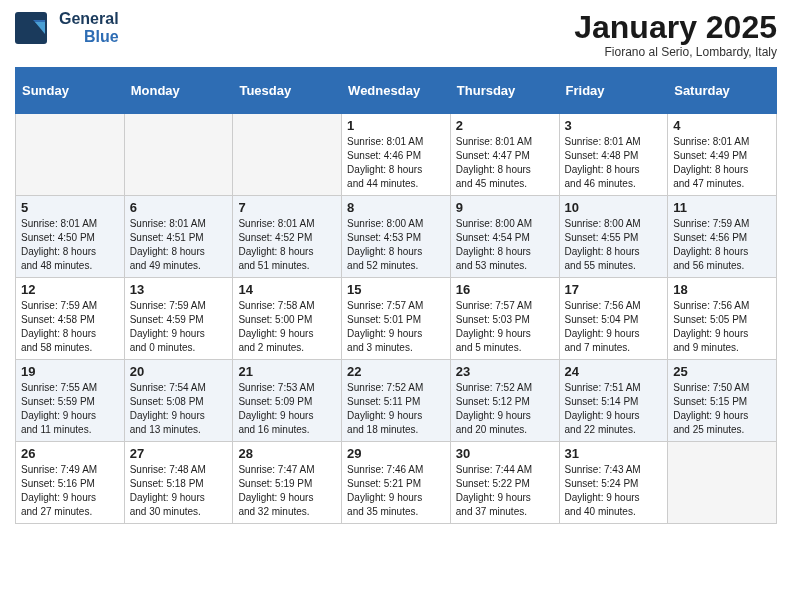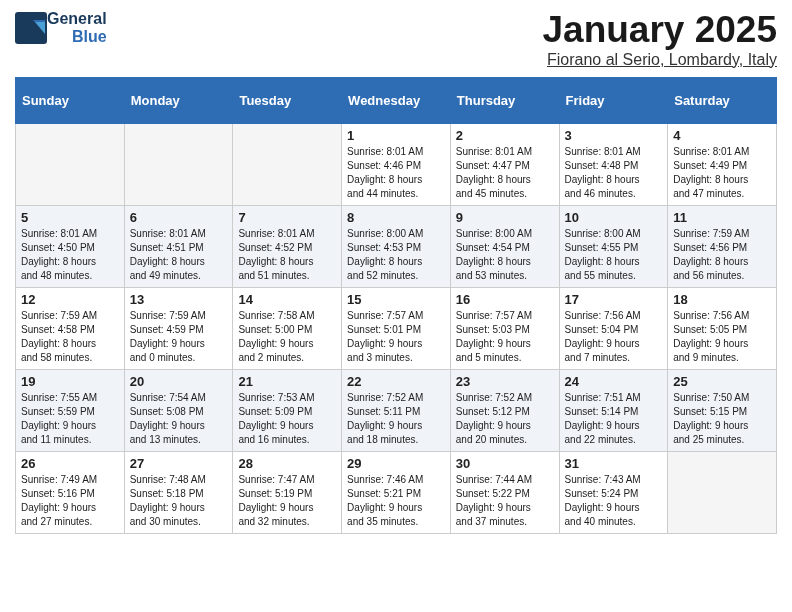--- a/index.html
+++ b/index.html
@@ -22,35 +22,34 @@
       margin-bottom: 8px;
     }
     .logo {
       display: flex;
       flex-direction: column;
       align-items: flex-start;
     }
     .logo-row {
       display: flex;
       align-items: center;
-      gap: 0;
+      gap: 12px;
     }
     .title-block {
       text-align: right;
     }
     .month-title {
-      font-size: 37px;
+      font-size: 32px;
       font-weight: bold;
       color: #1a1a1a;
       line-height: 1.1;
     }
     .location {
-      font-size: 16px;
+      font-size: 12px;
       color: #333;
-      text-decoration: underline;
     }
     .calendar {
       width: 100%;
       border-collapse: collapse;
       table-layout: fixed;
     }
     .calendar th {
       background-color: #2e6db4;
       color: #fff;
       text-align: left;

